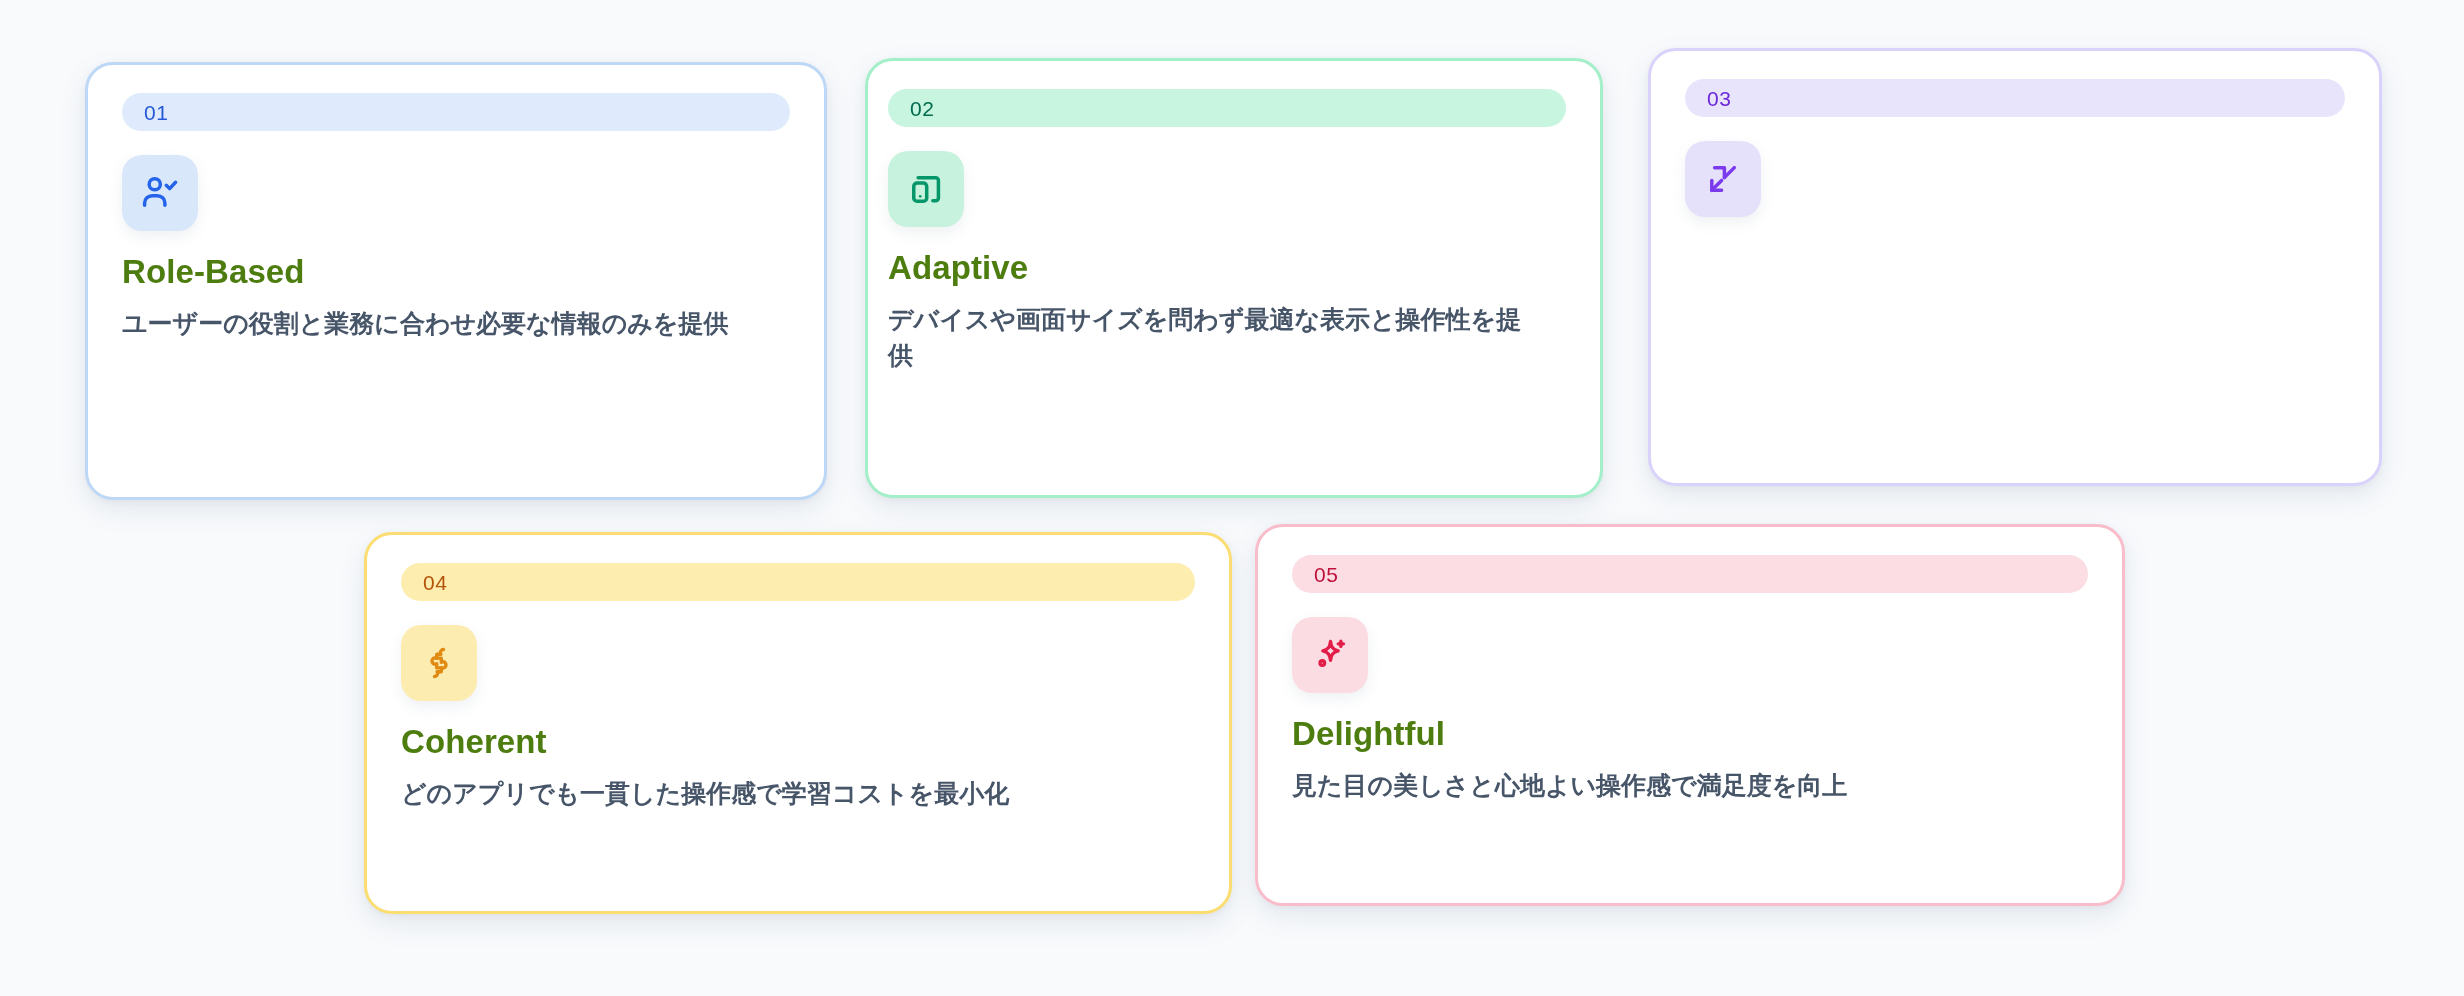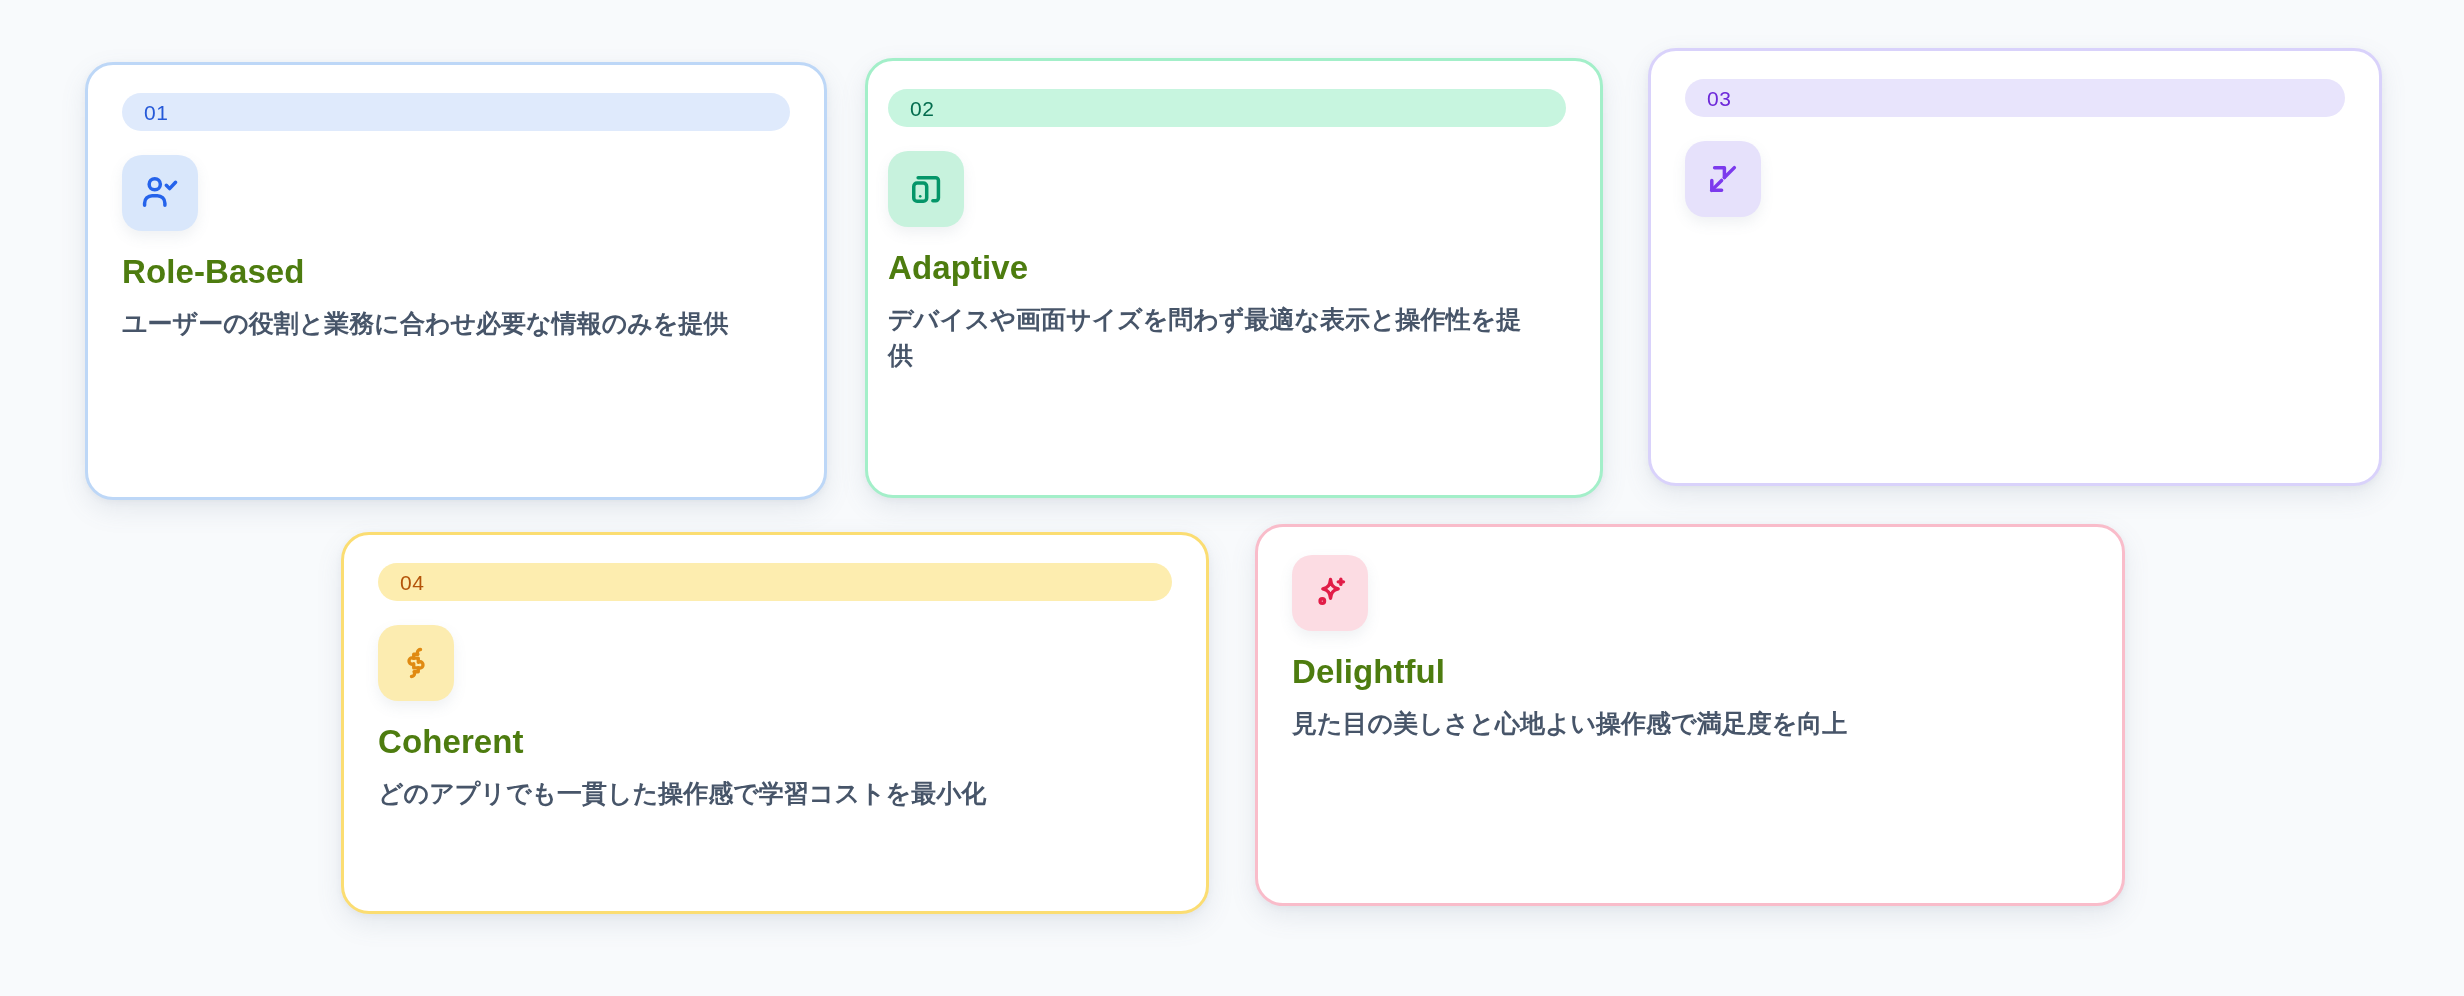--- a/index.html
+++ b/index.html
@@ -61,21 +61,21 @@
     color:#475569;
     line-height:1.45;
     margin:0;
     max-width:640px;
   }
 
   
   #card-1{left:85px;top:62px;width:742px;height:438px;}
   #card-2{left:865px;top:58px;width:738px;height:440px;padding-left:20px;}
   #card-3{left:1648px;top:48px;width:734px;height:438px;}
-  #card-4{left:341px;top:532px;width:868px;height:382px;}
+  #card-4{left:364px;top:532px;width:868px;height:382px;}
   #card-5{left:1255px;top:524px;width:870px;height:382px;}
 
   #card-4 .desc, #card-5 .desc{max-width:760px;}
 
   
   .t-blue   {border-color:#bdd7f7;}
   .t-blue   .numbar{background:#dfeafc;}
   .t-blue   .num{color:#2559d8;}
   .t-blue   .icontile{background:#d9e7fb;}
 
@@ -164,20 +164,23 @@
           <path d="M14.6 4.3c-1 0-1.8.8-1.8 1.7 0 .4.1.7.3 1h-2.4v2.4c-.3-.2-.6-.3-1-.3-1 0-1.7.8-1.7 1.8s.8 1.8 1.7 1.8c.4 0 .7-.1 1-.3v2.4h2.9"></path>
           <path d="M9.4 19.7c1 0 1.8-.8 1.8-1.7 0-.4-.1-.7-.3-1h2.4v-2.4c.3.2.6.3 1 .3 1 0 1.7-.8 1.7-1.8s-.8-1.8-1.7-1.8c-.4 0-.7.1-1 .3V9.2h-2.9"></path>
         </svg>
       </span>
     </div>
     <h3 class="title">Coherent</h3>
     <p class="desc">どのアプリでも一貫した操作感で学習コストを最小化</p>
   </div>
 
   <div class="card t-pink" id="card-5">
+    <div class="numbar">
+      <span class="num">05</span>
+    </div>
     <div class="icontile">
       <span>
         <svg width="42" height="42" viewBox="0 0 24 24" fill="none" stroke="#e11d48" stroke-width="1.9" stroke-linecap="round" stroke-linejoin="round">
           <path d="M12.3 4.2c.4 3.2 1.3 4.6 4.4 5.4-3.1.8-4 2.2-4.4 5.4-.4-3.2-1.3-4.6-4.4-5.4 3.1-.8 4-2.2 4.4-5.4z"></path>
           <path d="M18.2 4.1v3"></path>
           <path d="M16.7 5.6h3"></path>
           <circle cx="7.6" cy="16.6" r="1.3"></circle>
         </svg>
       </span>
     </div>

